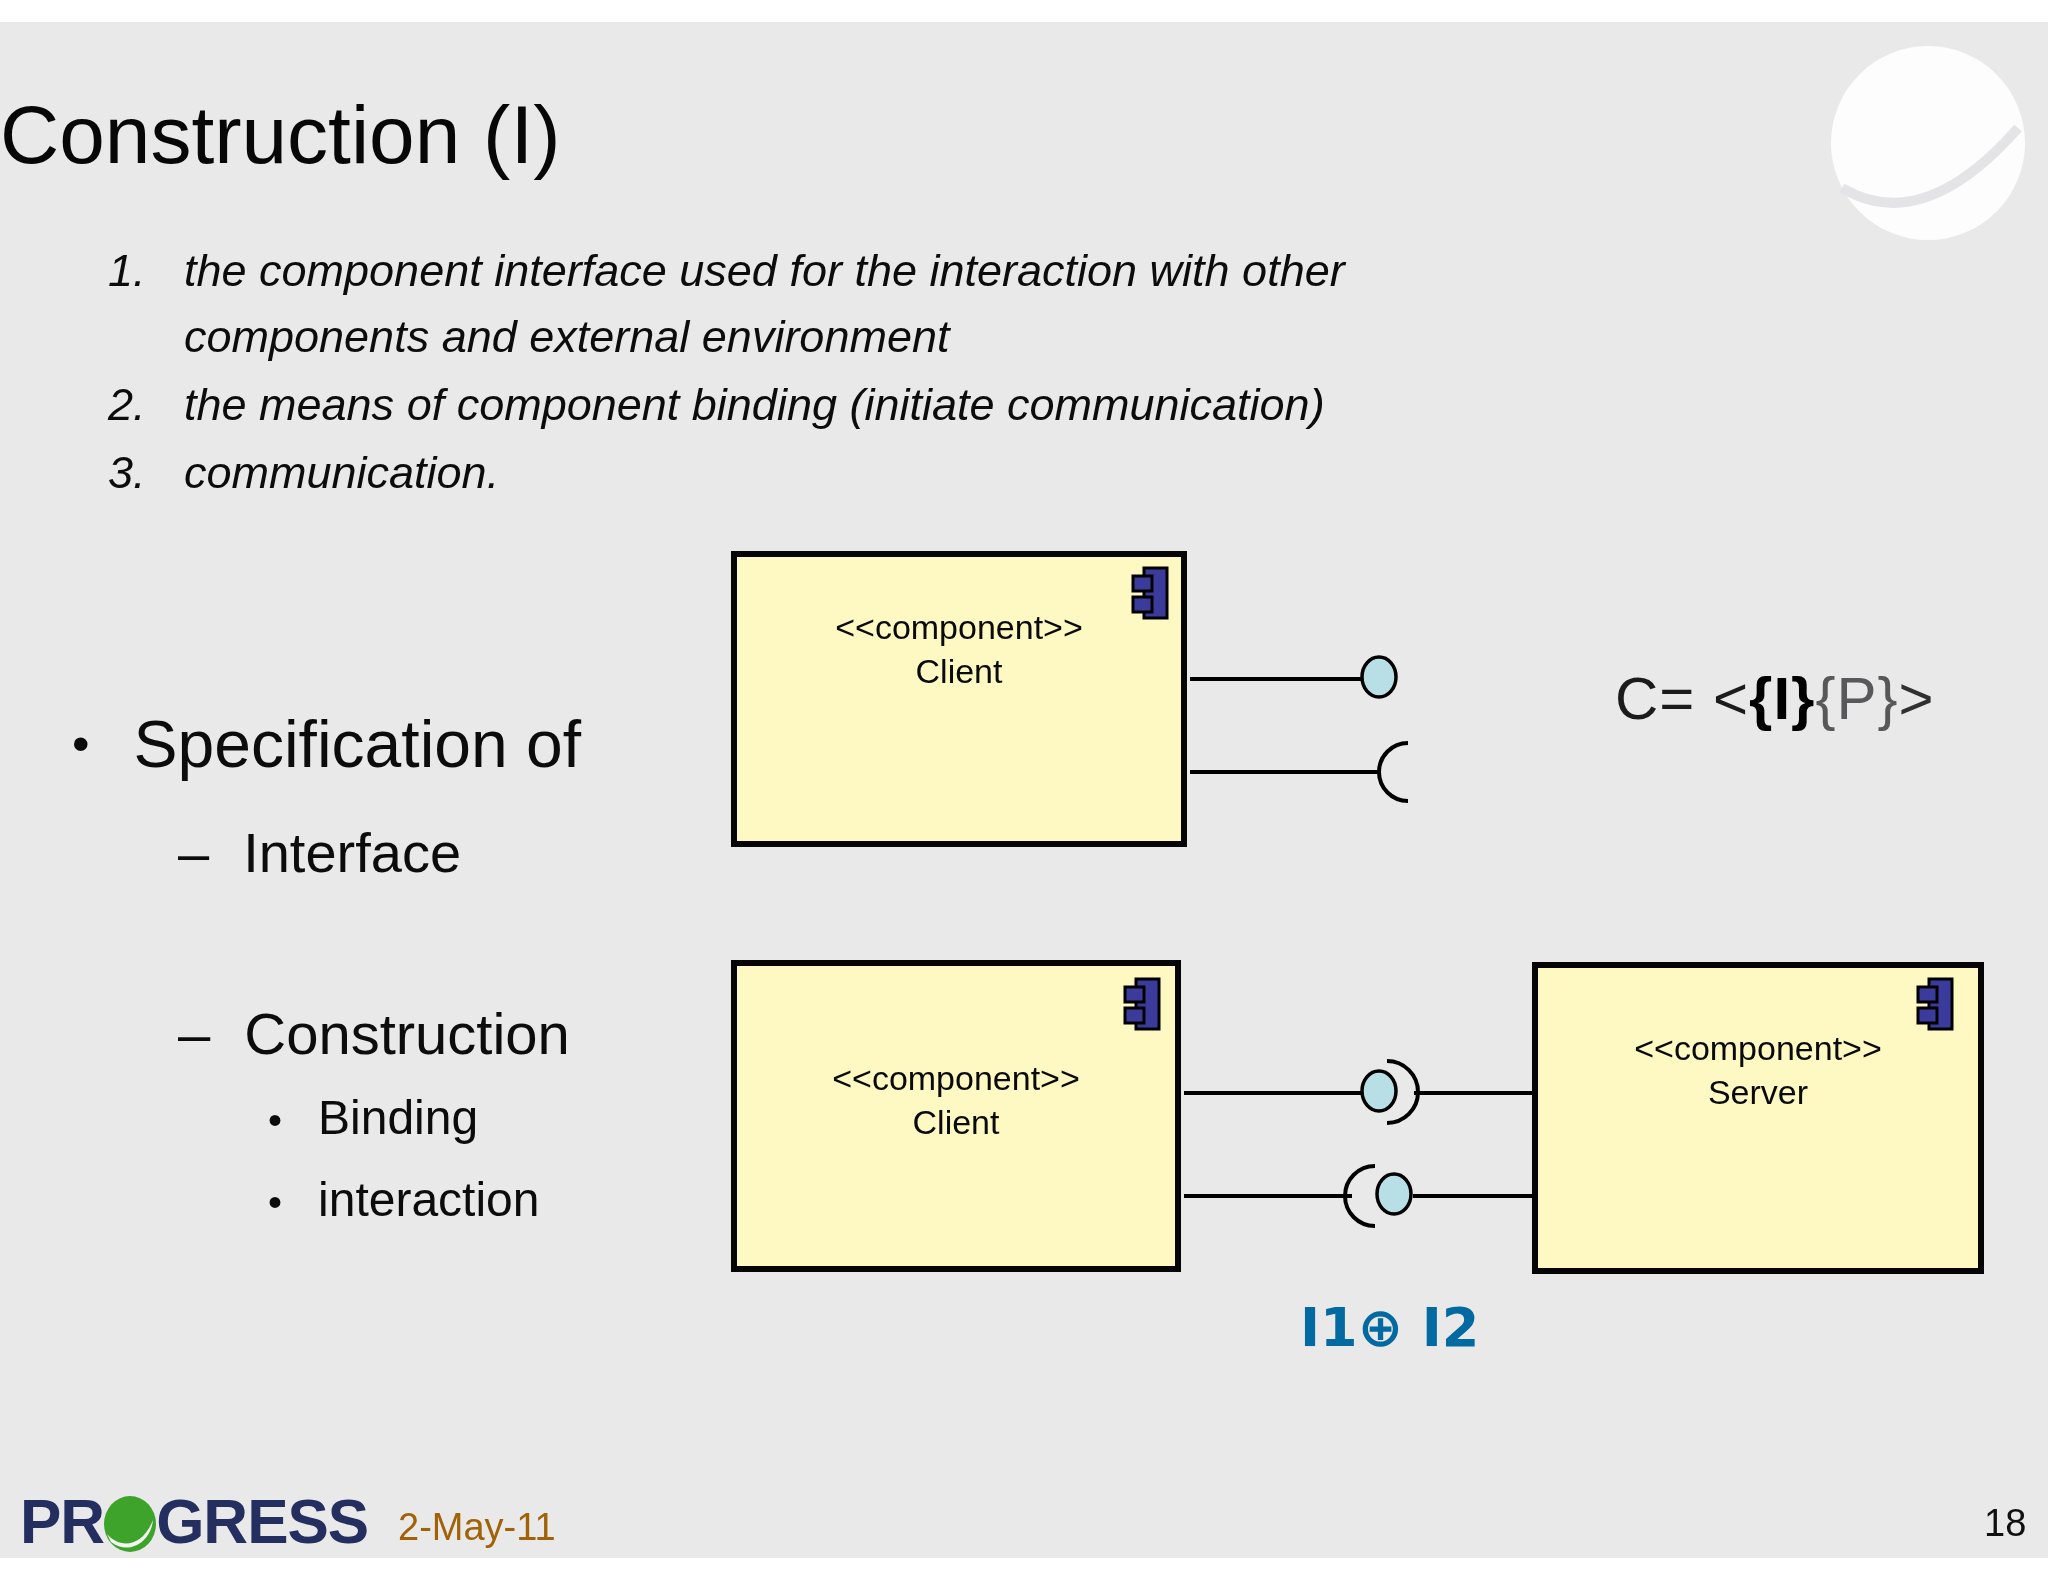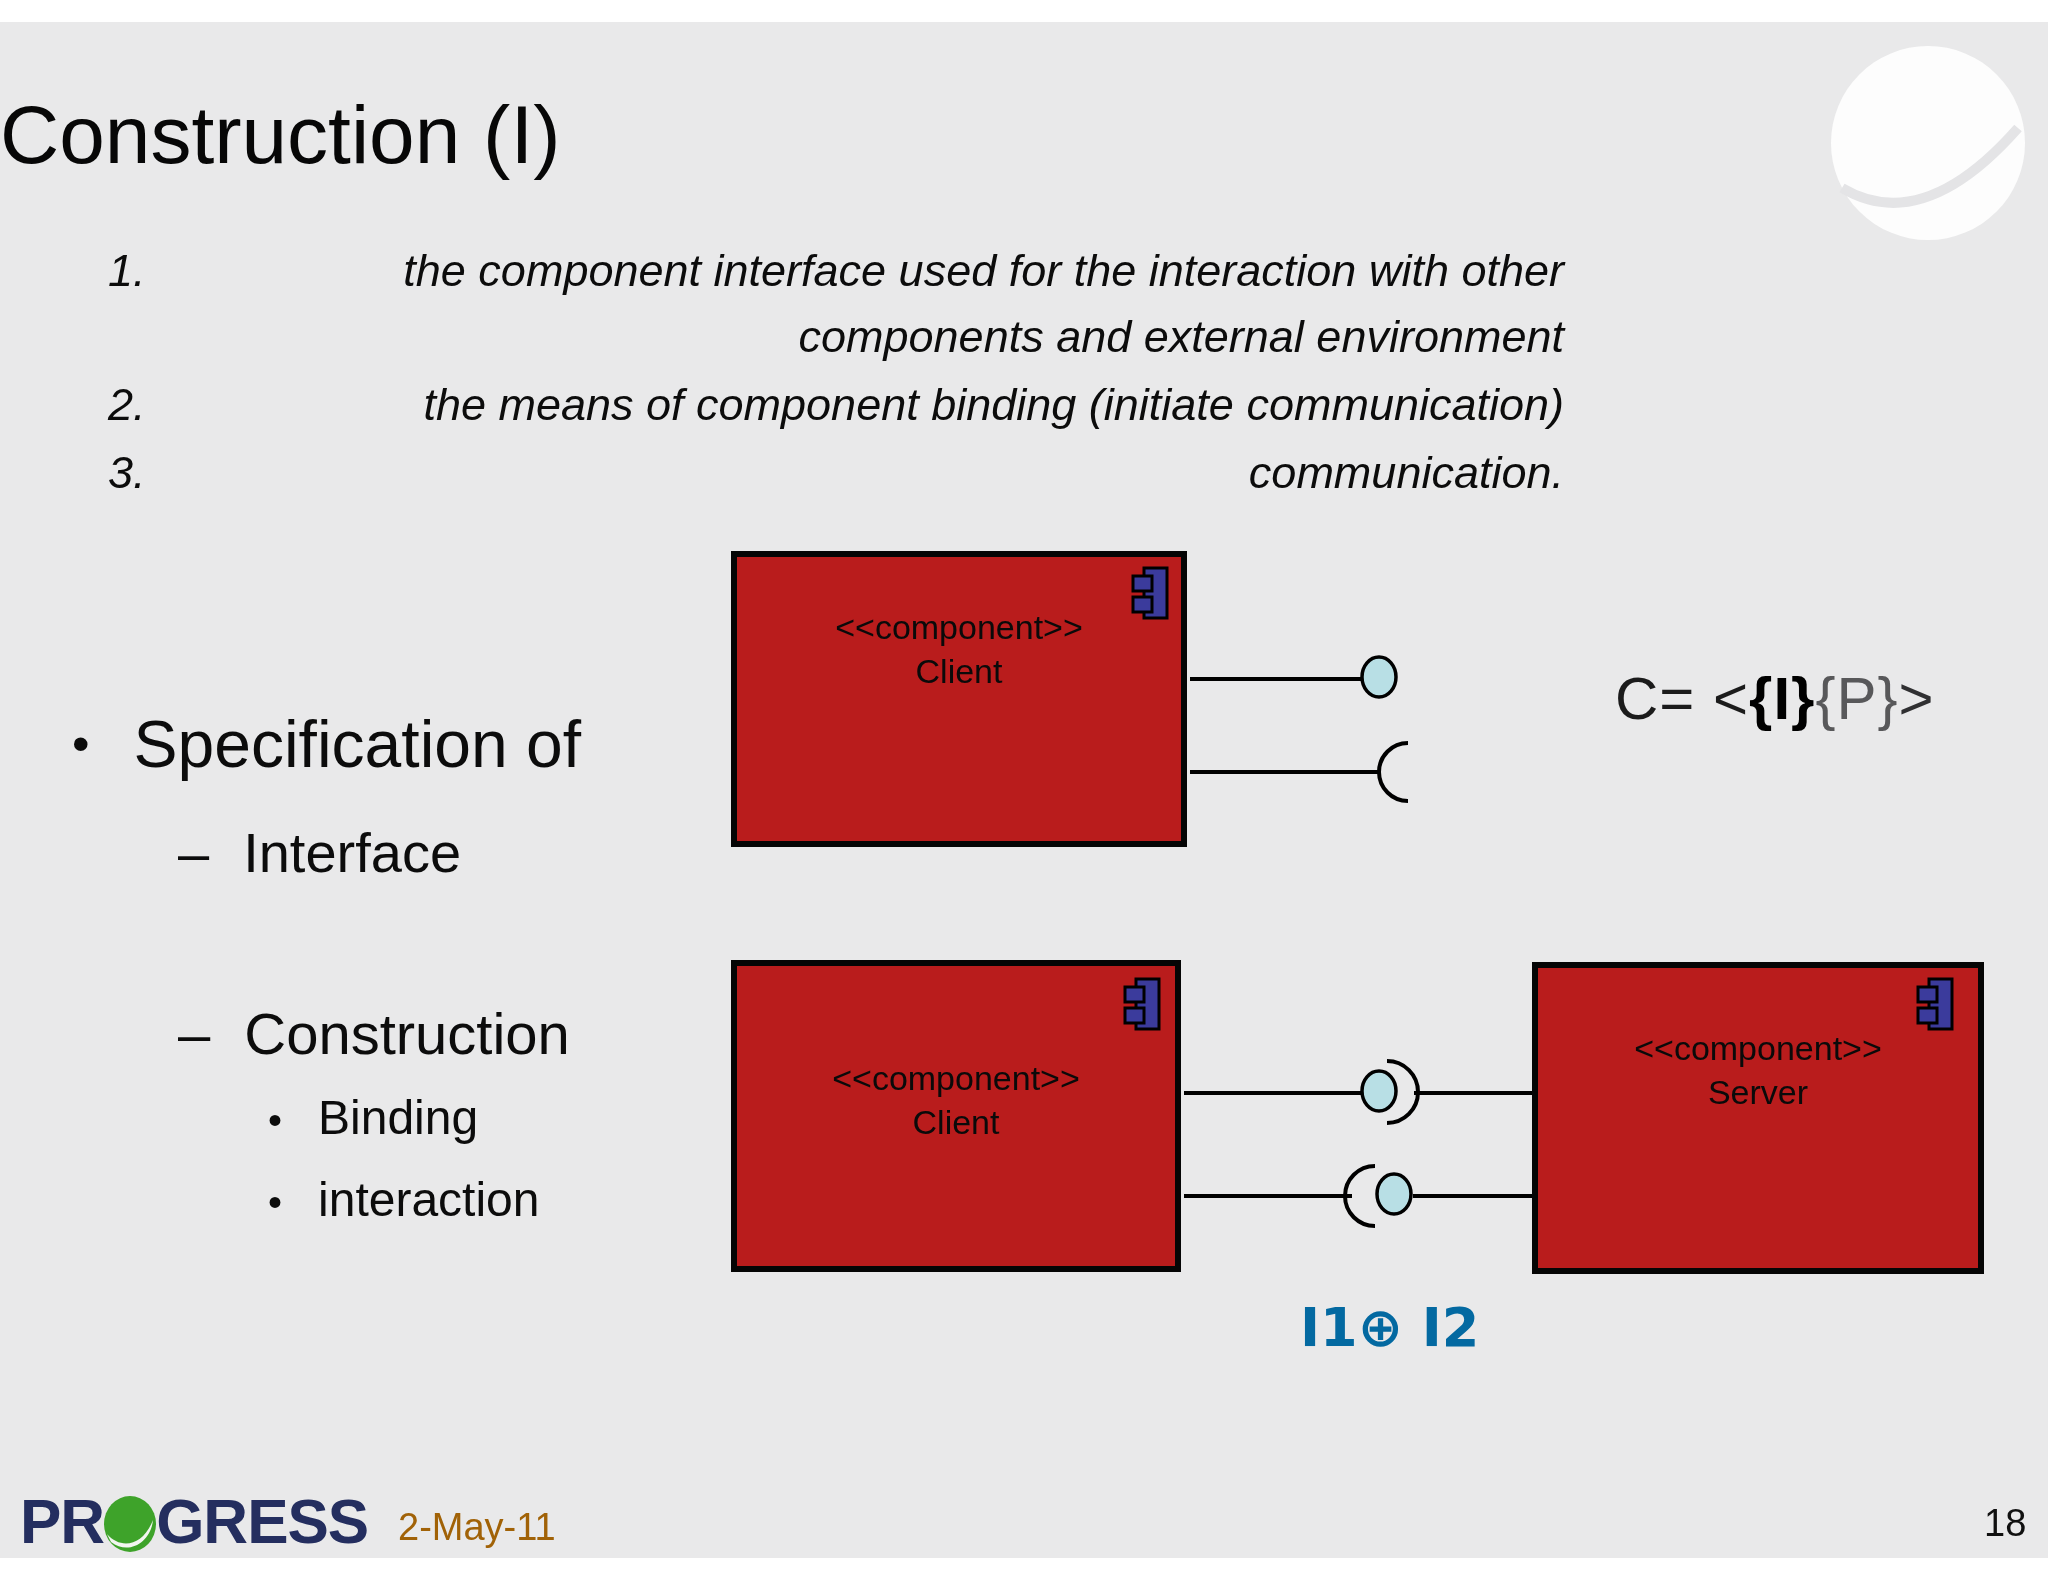--- a/index.html
+++ b/index.html
@@ -15,39 +15,39 @@
   .band.bottom{top:1558px;height:24px;}
 
   .title{
     position:absolute;left:0;top:88px;width:1924px;margin:0;
     font-size:82px;font-weight:400;color:#070707;
     letter-spacing:0px;
   }
 
   .nlist-item{position:absolute;display:flex;font-style:italic;font-size:45px;line-height:66px;color:#0c0c0c;}
   .nlist-item .num{width:76px;flex:0 0 76px;}
-  .nlist-item .txt{width:1380px;text-align:right;}
+  .nlist-item .txt{width:1380px;}
   #nitem1{left:108px;top:238px;}
   #nitem2{left:108px;top:372px;}
   #nitem3{left:108px;top:440px;}
 
   .outline{position:absolute;display:flex;align-items:baseline;color:#0c0c0c;}
   #spec{left:72px;top:706px;font-size:66px;}
   #spec .marker{font-size:50px;margin-right:44px;position:relative;top:-6px;}
   #o-interface{left:178px;top:820px;font-size:56px;}
   #o-interface .marker{margin-right:34px;}
   #o-composition{left:178px;top:1000px;font-size:58px;}
   #o-composition .marker{margin-right:34px;}
   #o-binding{left:268px;top:1090px;font-size:48px;}
   #o-binding .marker{font-size:40px;margin-right:36px;}
   #o-interaction{left:268px;top:1172px;font-size:48px;}
   #o-interaction .marker{font-size:40px;margin-right:36px;}
 
   .comp-box{
-    position:absolute;background:#b91c1c;border:6px solid #050505;box-sizing:border-box;
+    position:absolute;background:#fef9c3;border:6px solid #050505;box-sizing:border-box;
   }
   #box-client-top{left:731px;top:551px;width:456px;height:296px;}
   #box-client-bottom{left:731px;top:960px;width:450px;height:312px;}
   #box-server{left:1532px;top:962px;width:452px;height:312px;}
   .comp-label{position:absolute;left:0;width:100%;text-align:center;font-size:34px;line-height:44px;color:#0a0a0a;}
   #box-client-top .comp-label{top:48px;}
   #box-client-bottom .comp-label{top:90px;}
   #box-server .comp-label{top:58px;}
   .comp-icon{position:absolute;}
   #box-client-top .comp-icon{right:10px;top:8px;}

